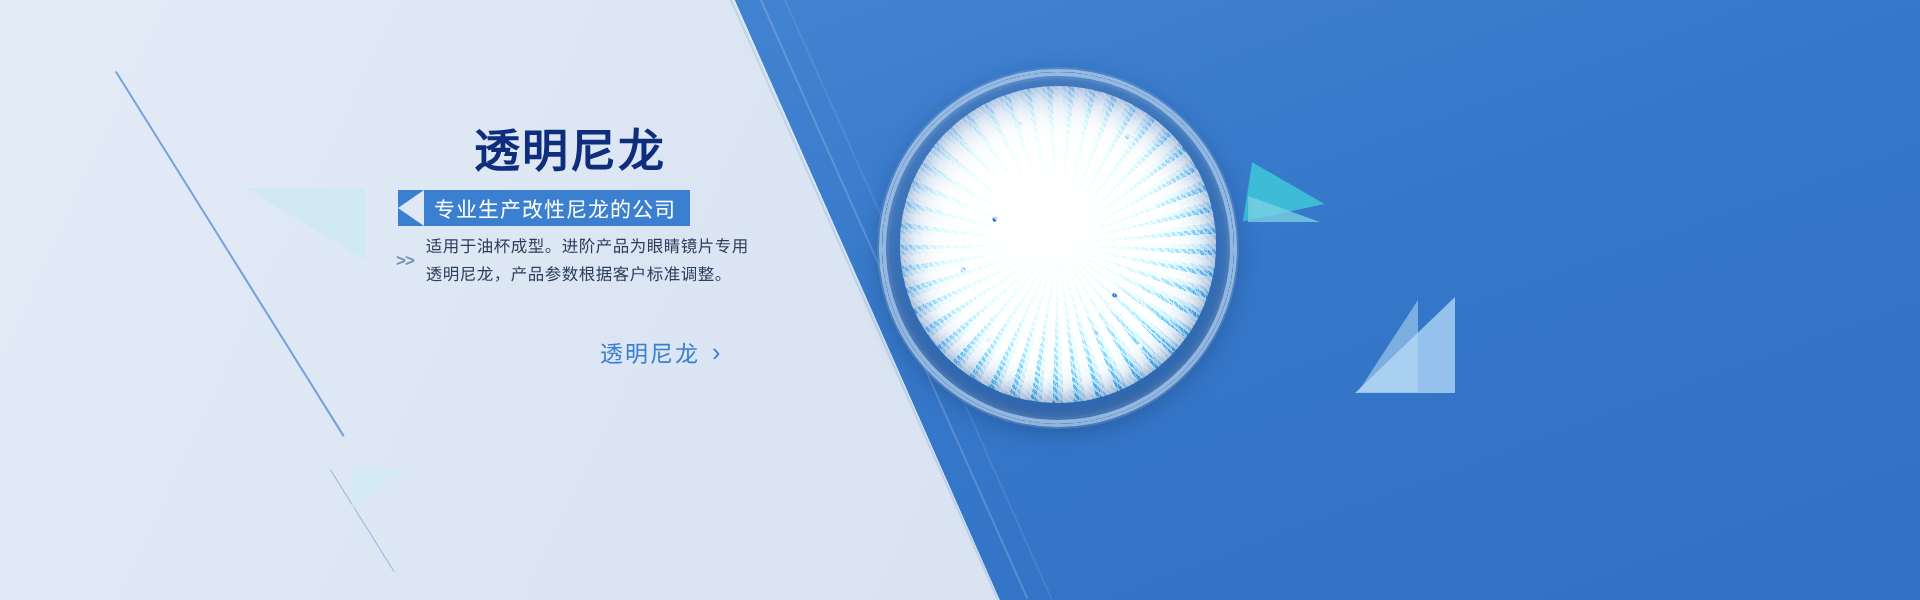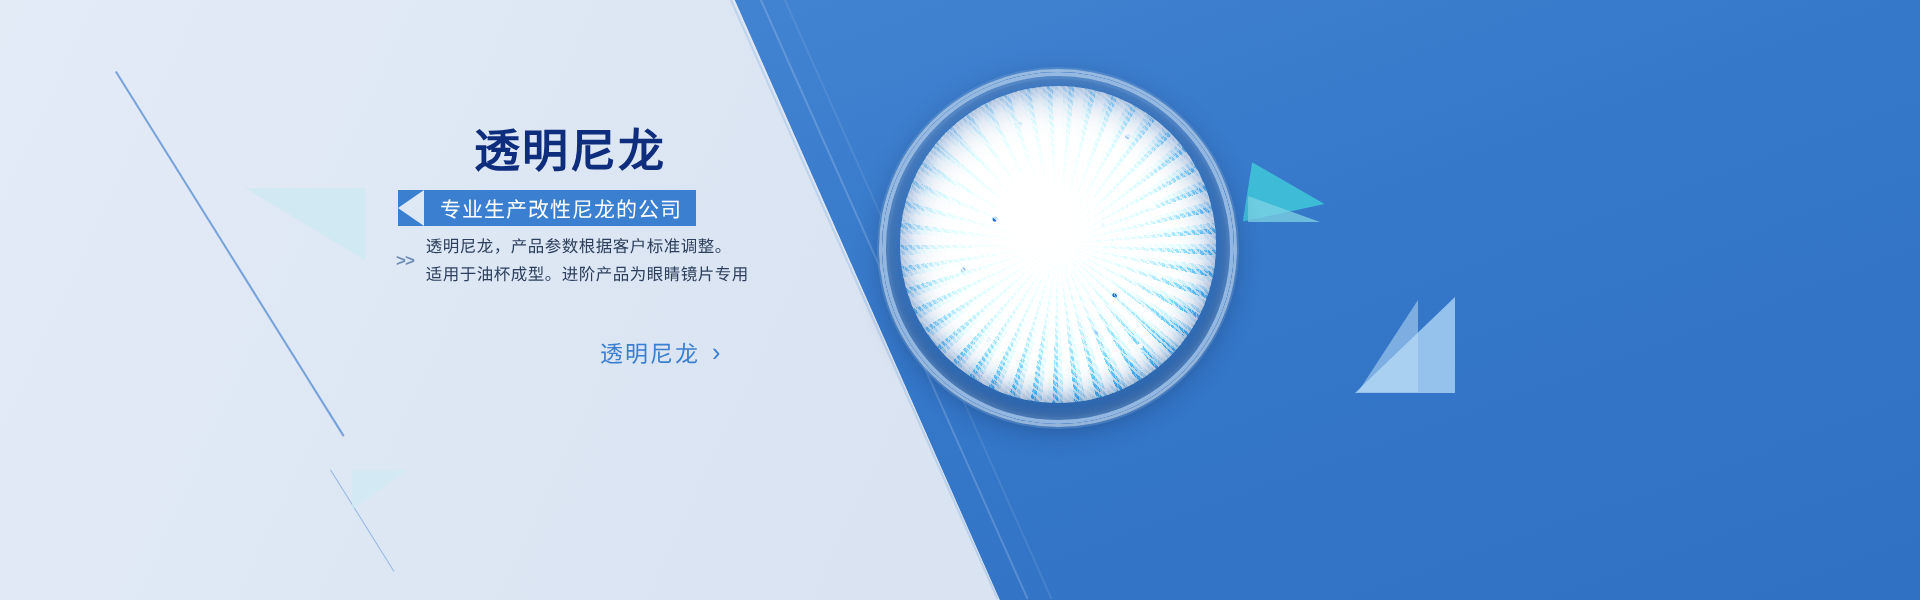--- a/index.html
+++ b/index.html
@@ -253,21 +253,21 @@
     border-top: 18px solid #3a7fd0;
     border-bottom: 18px solid #3a7fd0;
     border-left: 0;
     border-right: 26px solid transparent;
   }
   .ribbon-body {
     background: #3a7fd0;
     height: 36px;
     display: flex;
     align-items: center;
-    padding: 0 14px 0 16px;
+    padding: 0 14px 0 10px;
     color: #ffffff;
     font-size: 21px;
     letter-spacing: 1px;
     white-space: nowrap;
   }
 
   
   .para-row {
     position: absolute;
     left: 396px;
@@ -346,22 +346,22 @@
     <div class="title">透明尼龙</div>
 
     <div class="ribbon">
       <span class="ribbon-arrow"></span>
       <span class="ribbon-body">专业生产改性尼龙的公司</span>
     </div>
 
     <div class="para-row">
       <span class="para-mark">&gt;&gt;</span>
       <span class="para-text">
+        <div>适用于油杯成型。进阶产品为眼睛镜片专用</div>
         <div>透明尼龙，产品参数根据客户标准调整。</div>
-        <div>适用于油杯成型。进阶产品为眼睛镜片专用</div>
       </span>
     </div>
 
     <div class="cta">
       <span>透明尼龙</span>
       <span class="cta-arrow">›</span>
     </div>
 
   </div>
 </div>

